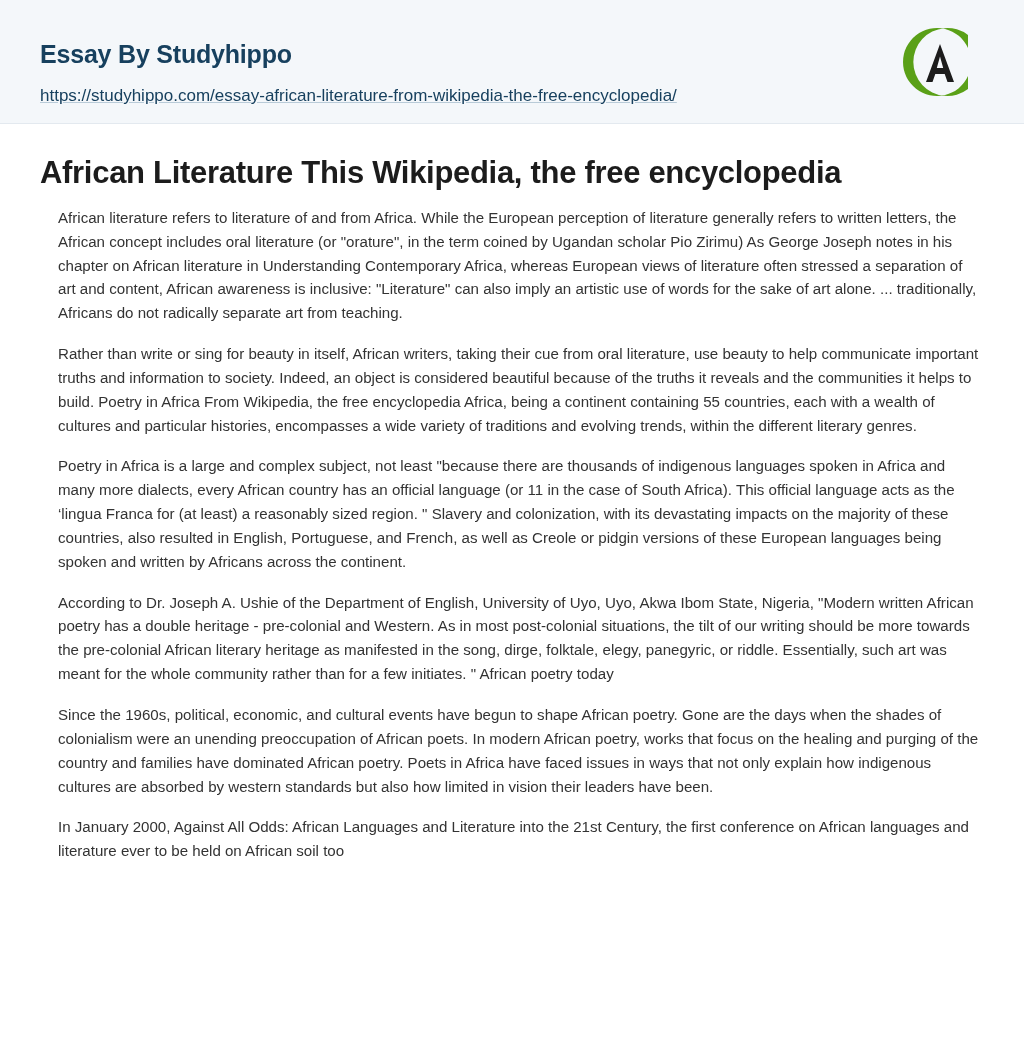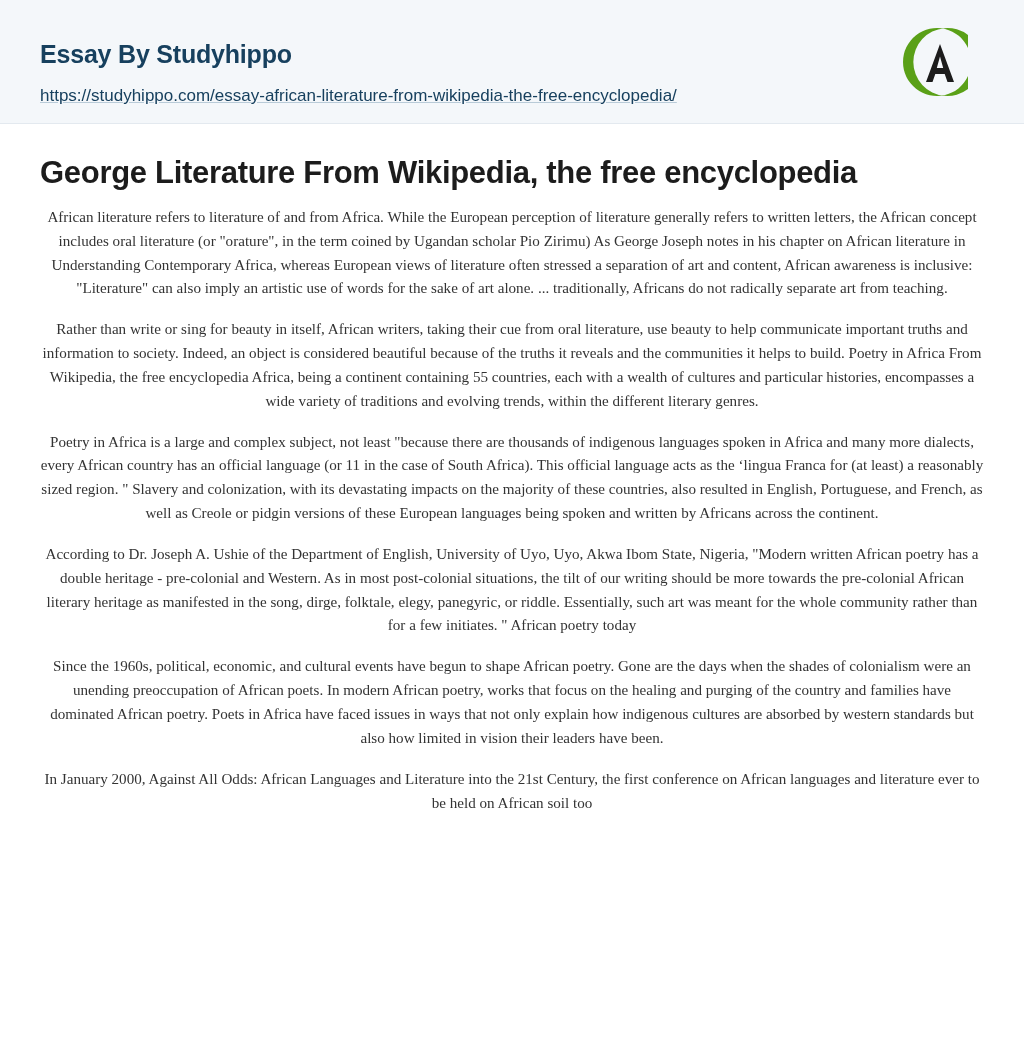--- a/index.html
+++ b/index.html
@@ -64,23 +64,22 @@
     font-weight: bold;
     color: #1c1c1c;
     margin: 0 0 14px 0;
     letter-spacing: -0.3px;
     max-width: 880px;
   }
   p.para {
     font-size: 15.1px;
     line-height: 1.58;
     color: #333333;
-    margin: 0 0 17px 0;
-    text-align: center;
-    font-family: Liberation Serif, serif;
+    margin: 0 0 17px 18px;
+    text-align: left;
   }
   p.para:last-child { margin-bottom: 0; }
 </style>
 </head>
 <body>
 
 <div class="page">
 
   <div class="header">
     <div class="brand">
@@ -90,21 +89,21 @@
 
     <div class="logo">
       <svg width="84" height="84" viewBox="0 0 84 84" aria-hidden="true">
         <path d="M70 15 A34 34 0 1 0 70 69 L70 56 A34 34 0 1 1 70 28 Z" fill="#5aa017"></path>
         <path d="M42 24 L56 62 L49.5 62 L46.7 54 L37.3 54 L34.5 62 L28 62 Z M42 36.5 L38.8 48 L45.2 48 Z" fill="#1c1c1c"></path>
       </svg>
     </div>
   </div>
 
   <div class="article">
-    <h1 class="title">George Literature From Wikipedia, the free encyclopedia</h1>
+    <h1 class="title">African Literature This Wikipedia, the free encyclopedia</h1>
 
     <p class="para">African literature refers to literature of and from Africa. While the European perception of literature generally refers to written letters, the African concept includes oral literature (or "orature", in the term coined by Ugandan scholar Pio Zirimu) As George Joseph notes in his chapter on African literature in Understanding Contemporary Africa, whereas European views of literature often stressed a separation of art and content, African awareness is inclusive: "Literature" can also imply an artistic use of words for the sake of art alone. ... traditionally, Africans do not radically separate art from teaching.</p>
     <p class="para">Rather than write or sing for beauty in itself, African writers, taking their cue from oral literature, use beauty to help communicate important truths and information to society. Indeed, an object is considered beautiful because of the truths it reveals and the communities it helps to build. Poetry in Africa From Wikipedia, the free encyclopedia Africa, being a continent containing 55 countries, each with a wealth of cultures and particular histories, encompasses a wide variety of traditions and evolving trends, within the different literary genres.</p>
     <p class="para">Poetry in Africa is a large and complex subject, not least "because there are thousands of indigenous languages spoken in Africa and many more dialects, every African country has an official language (or 11 in the case of South Africa). This official language acts as the ‘lingua Franca for (at least) a reasonably sized region. " Slavery and colonization, with its devastating impacts on the majority of these countries, also resulted in English, Portuguese, and French, as well as Creole or pidgin versions of these European languages being spoken and written by Africans across the continent.</p>
     <p class="para">According to Dr. Joseph A. Ushie of the Department of English, University of Uyo, Uyo, Akwa Ibom State, Nigeria, "Modern written African poetry has a double heritage - pre-colonial and Western. As in most post-colonial situations, the tilt of our writing should be more towards the pre-colonial African literary heritage as manifested in the song, dirge, folktale, elegy, panegyric, or riddle. Essentially, such art was meant for the whole community rather than for a few initiates. " African poetry today</p>
     <p class="para">Since the 1960s, political, economic, and cultural events have begun to shape African poetry. Gone are the days when the shades of colonialism were an unending preoccupation of African poets. In modern African poetry, works that focus on the healing and purging of the country and families have dominated African poetry. Poets in Africa have faced issues in ways that not only explain how indigenous cultures are absorbed by western standards but also how limited in vision their leaders have been.</p>
     <p class="para">In January 2000, Against All Odds: African Languages and Literature into the 21st Century, the first conference on African languages and literature ever to be held on African soil too</p>
   </div>
 
 </div>

